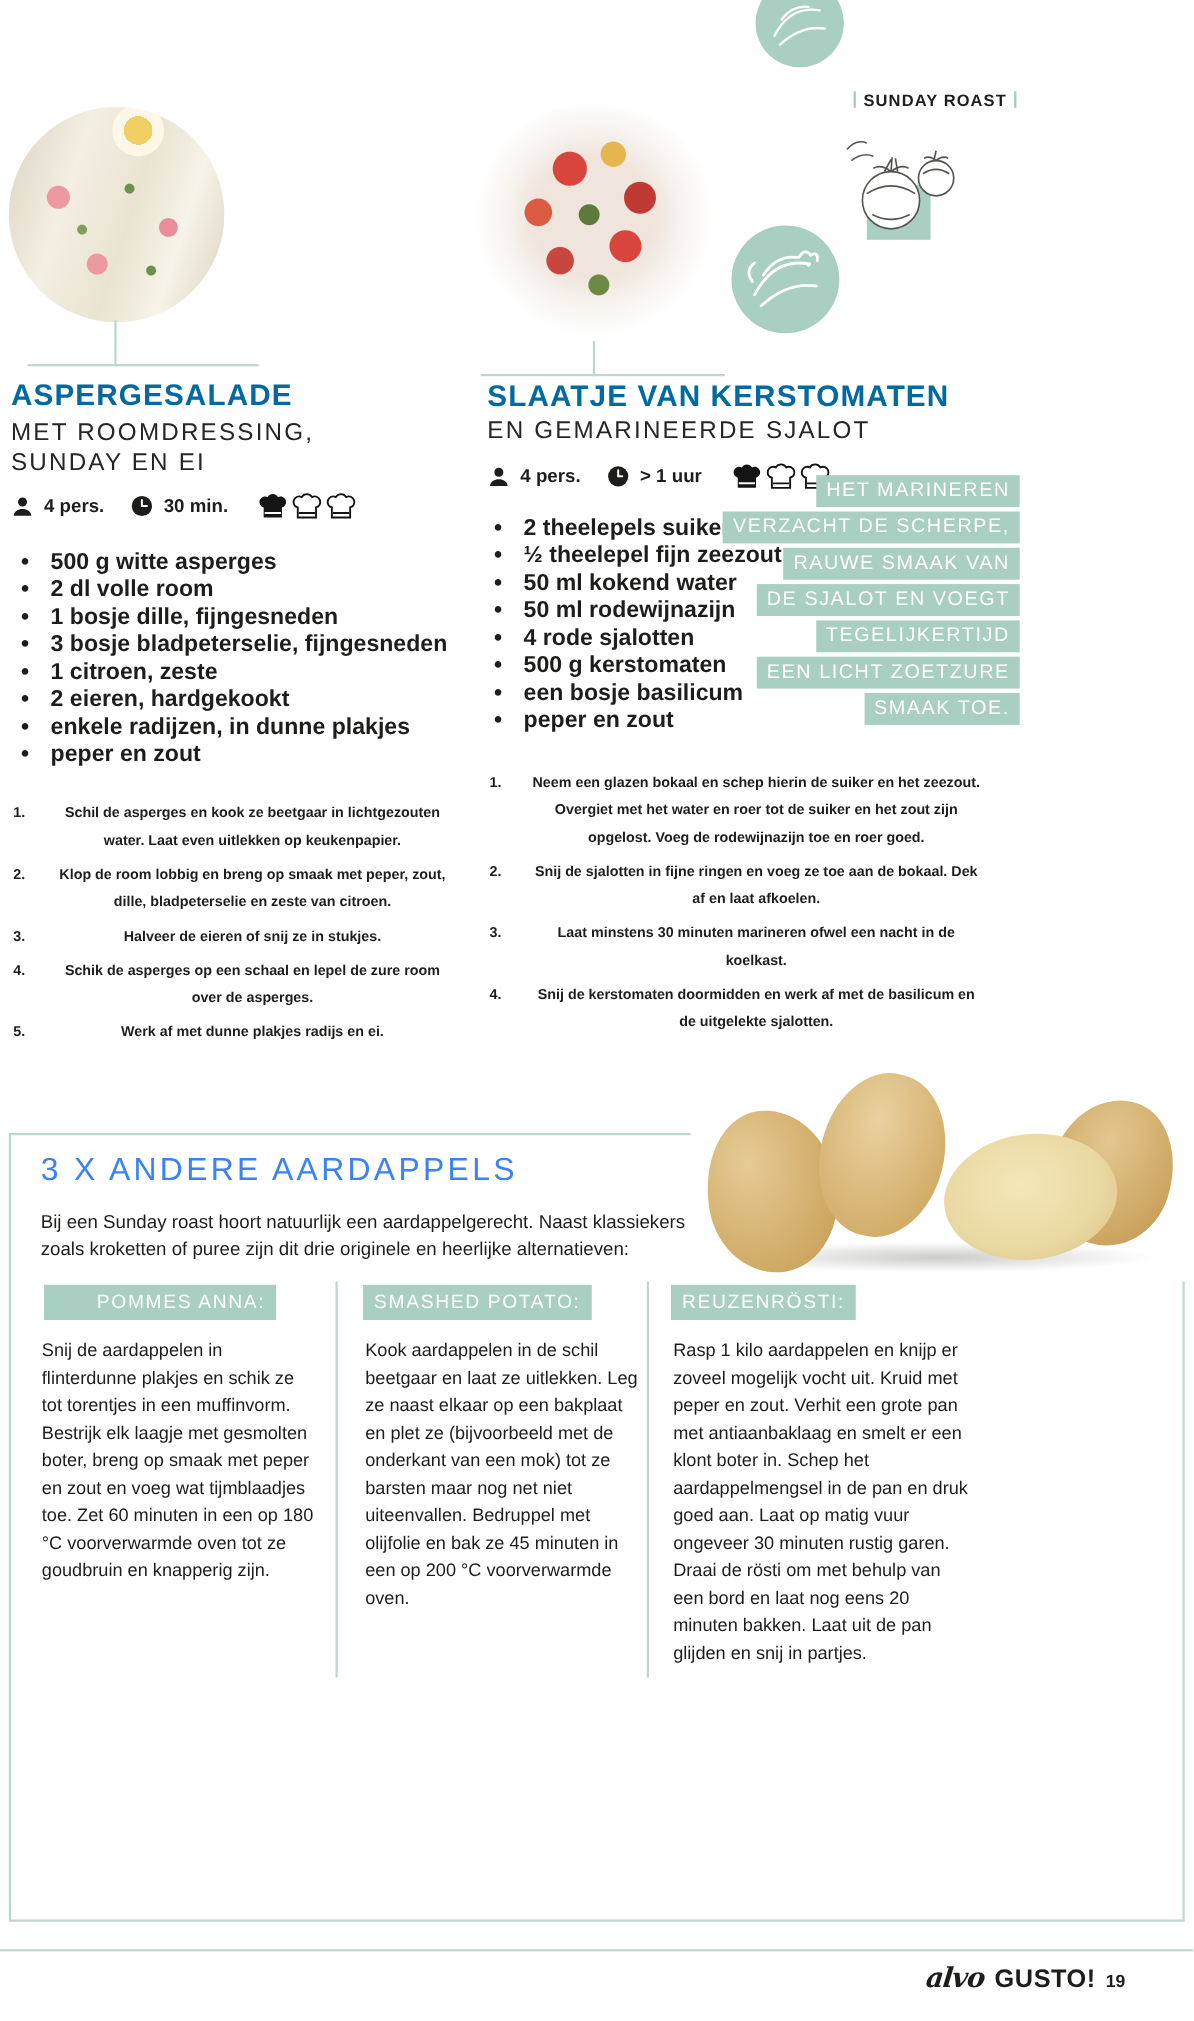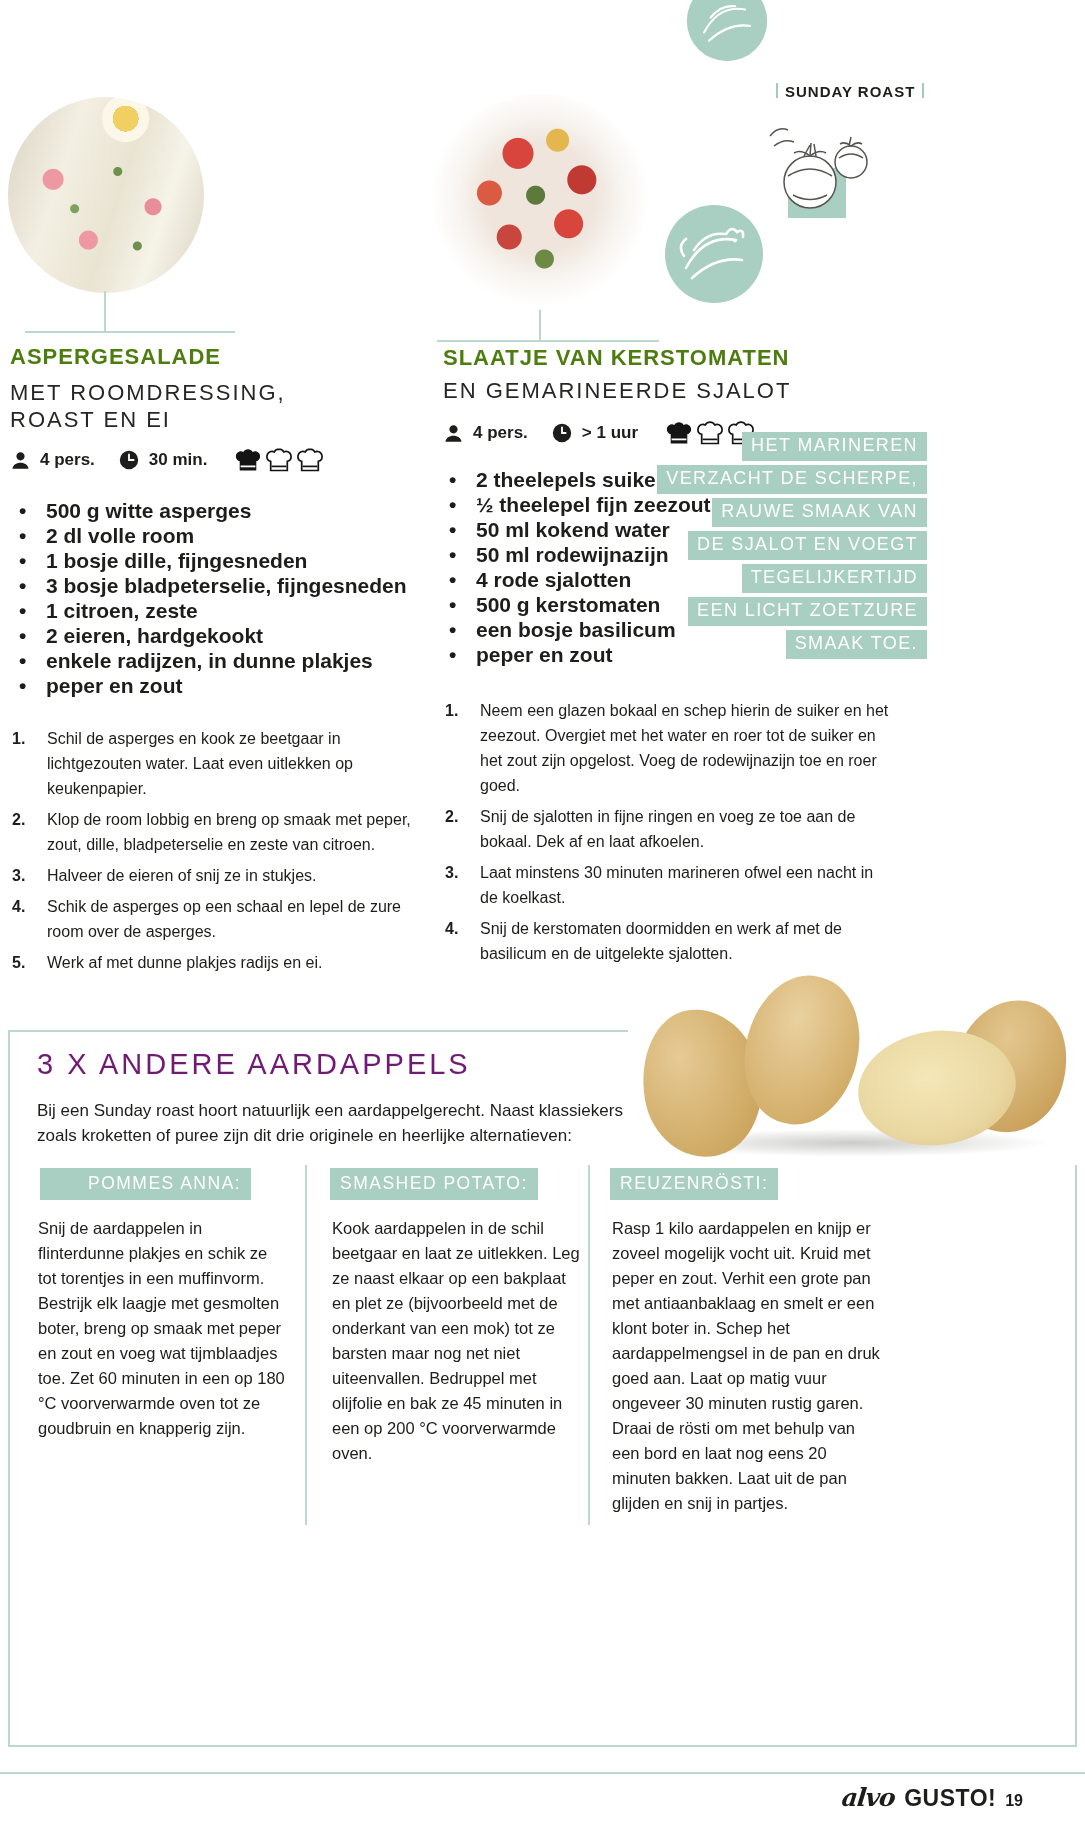--- a/index.html
+++ b/index.html
@@ -39,21 +39,21 @@
       radial-gradient(circle at 50% 47%, #efe5dc 0 34%, #f8f5f1 52%, #ffffff 68%);
     background-color:#f7f6f4;}
   .connector{position:absolute;width:2px;background:#bcd7cc;}
   .c-left{left:104px;top:291px;height:42px;}
   .c-right{left:539px;top:310px;height:32px;}
   .hline{position:absolute;height:2px;background:#bcd7cc;}
   .h-left{left:25px;top:331px;width:210px;}
   .h-right{left:437px;top:340px;width:222px;}
 
   
-  .rtitle{position:absolute;margin:0;font-size:22px;font-weight:700;letter-spacing:1px;color:#4d7c0f;}
+  .rtitle{position:absolute;margin:0;font-size:27px;font-weight:700;letter-spacing:1px;color:#0369a1;}
   .t-left{left:10px;top:344px;}
   .t-right{left:443px;top:345px;}
   .rsub{position:absolute;font-size:22px;font-weight:400;letter-spacing:2px;color:#262624;line-height:27px;}
   .rsub span{display:block;}
   .s-left{left:10px;top:379px;}
   .s-right{left:443px;top:377px;}
 
   
   .meta{position:absolute;display:flex;align-items:center;gap:9px;}
   .m-left{left:10px;top:447px;}
@@ -65,21 +65,21 @@
   
   .ing{position:absolute;list-style:none;margin:0;padding:0;}
   .ing li{position:relative;padding-left:36px;font-weight:700;font-size:21px;line-height:25px;}
   .ing li::before{content:"•";position:absolute;left:9px;}
   .ing-left{left:10px;top:498px;width:420px;}
   .ing-right{left:440px;top:467px;width:300px;}
 
   
   .steps{position:absolute;list-style:none;margin:0;padding:0;counter-reset:step;}
   .steps li{counter-increment:step;position:relative;padding-left:37px;margin-bottom:6px;
-            font-size:16px;line-height:25px;font-weight:400;}
+            font-size:13px;line-height:25px;font-weight:700;text-align:center;}
   .steps li::before{content:counter(step) ".";position:absolute;left:2px;font-weight:700;}
   .st-left{left:10px;top:726px;width:402px;}
   .st-right{left:443px;top:698px;width:452px;}
 
   
   .callout{position:absolute;right:158px;top:432px;width:340px;text-align:right;}
   .callout span{display:inline-block;background:#a9cec2;color:#ffffff;font-size:18px;
                 letter-spacing:1.4px;padding:3px 9px 5px;margin-bottom:4px;white-space:nowrap;}
 
   
@@ -91,21 +91,21 @@
   .pot1{left:15px;top:36px;width:118px;height:148px;border-radius:48% 52% 50% 50%/55% 50% 50% 45%;
         background:radial-gradient(ellipse at 35% 30%, #e6cb96, #cda760 75%, #bd9550);transform:rotate(-10deg);}
   .pot2{left:118px;top:2px;width:112px;height:150px;border-radius:50%/52%;
         background:radial-gradient(ellipse at 40% 30%, #ead1a0, #d2ad68 75%, #c29a58);transform:rotate(14deg);}
   .pot4{left:328px;top:26px;width:110px;height:134px;border-radius:52% 48% 50% 50%/50% 55% 45% 50%;
         background:radial-gradient(ellipse at 40% 30%, #e3c78f, #cba35e 75%, #bd944f);transform:rotate(18deg);}
   .pot3{left:230px;top:58px;width:158px;height:114px;border-radius:50%;
         background:radial-gradient(ellipse at 45% 40%, #f4e7b8, #ead8a2 60%, #d9be80);transform:rotate(-7deg);}
 
   .pbox-heading{position:absolute;left:37px;top:1048px;margin:0;font-size:29px;font-weight:400;
-                letter-spacing:3px;color:#701a75;}
+                letter-spacing:3px;color:#3b82f6;}
   .pbox-intro{position:absolute;left:37px;top:1098px;width:608px;margin:0;font-size:17px;line-height:25px;}
 
   .plabel{position:absolute;background:#a9cec2;color:#ffffff;font-size:17.5px;letter-spacing:1.5px;
           padding:5px 10px 6px;white-space:nowrap;}
   .pl-0{left:40px;top:1168px;padding-left:48px;}
   .pl-1{left:330px;top:1168px;}
   .pl-2{left:610px;top:1168px;}
   .ptext{position:absolute;margin:0;font-size:16.5px;line-height:25px;}
   .pt-0{left:38px;top:1216px;width:250px;}
   .pt-1{left:332px;top:1216px;width:250px;}
@@ -169,21 +169,21 @@
     </g>
   </svg>
 
   <div class="photo photo-left"></div>
   <div class="connector c-left"></div>
   <div class="hline h-left"></div>
 
   <h2 class="rtitle t-left">ASPERGESALADE</h2>
   <div class="rsub s-left">
     <span>MET ROOMDRESSING,</span>
-    <span>ROAST EN EI</span>
+    <span>SUNDAY EN EI</span>
   </div>
 
   <div class="meta m-left">
     <svg class="icon" width="21" height="21" viewBox="0 0 24 24">
       <path fill="#1d1d1b" d="M12 2.5c2.6 0 4.7 2.1 4.7 4.7S14.6 11.9 12 11.9 7.3 9.8 7.3 7.2 9.4 2.5 12 2.5zM2.8 21.5c.5-4.3 4.4-6.9 9.2-6.9s8.7 2.6 9.2 6.9z"></path>
     </svg>
     <span class="mtxt">4 pers.</span>
     <svg class="icon" width="22" height="22" viewBox="0 0 24 24">
       <circle cx="12" cy="12" r="10" fill="#1d1d1b"></circle>
       <path d="M12 6v6h5" stroke="#ffffff" stroke-width="2" fill="none" stroke-linecap="round"></path>

